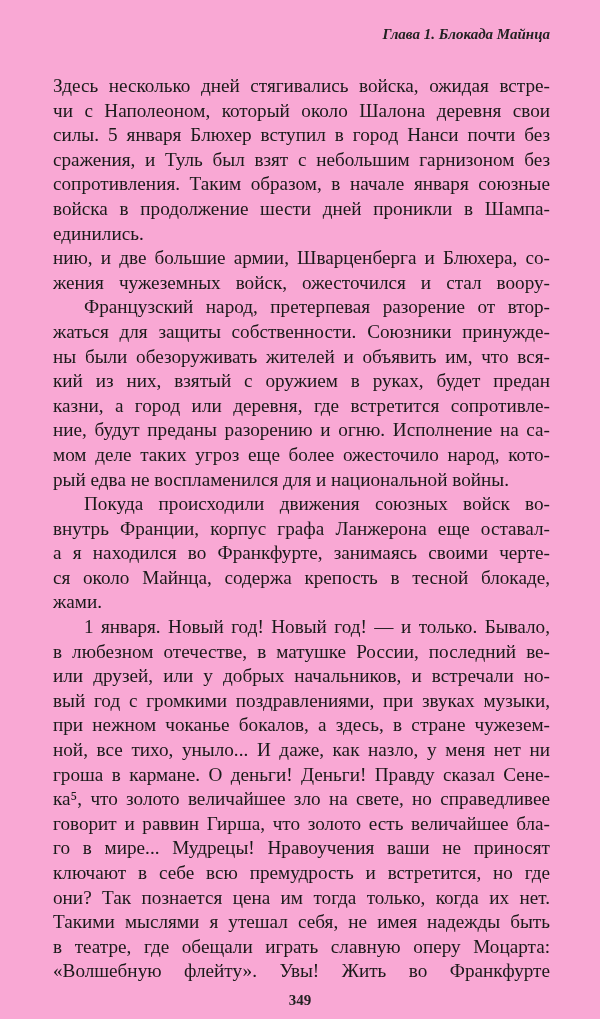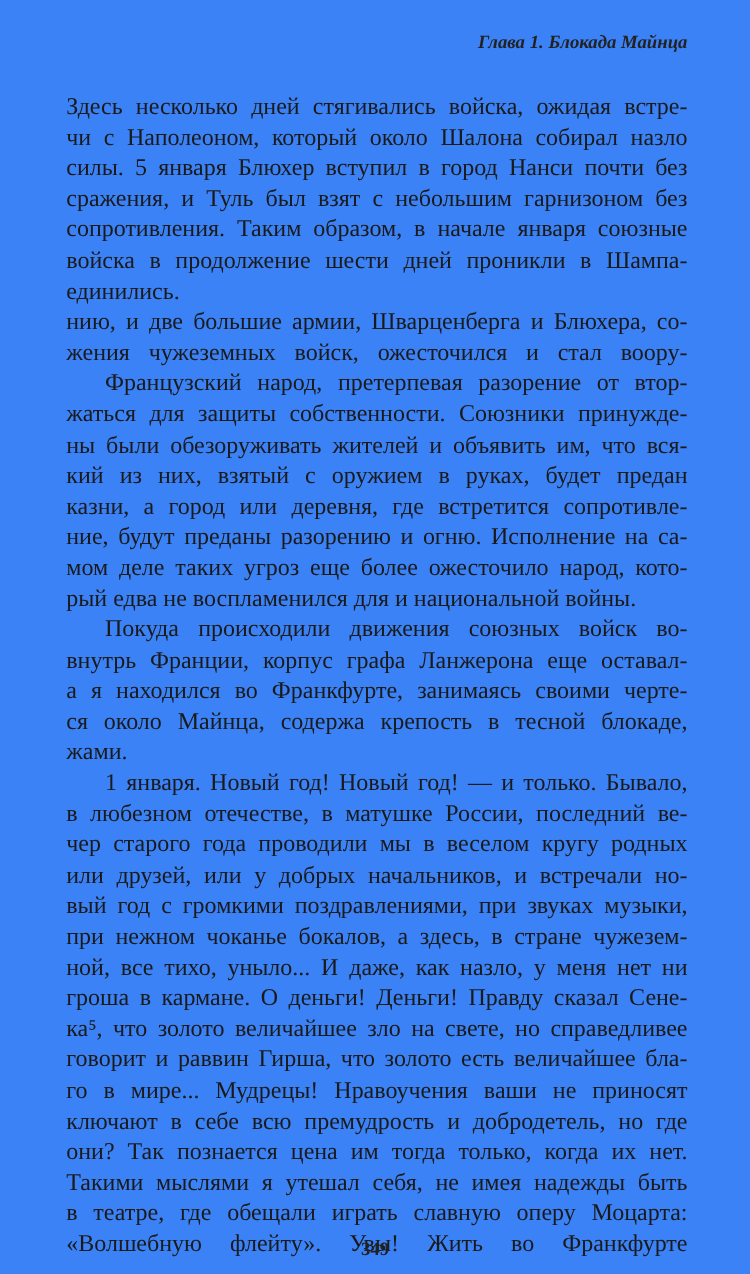--- a/index.html
+++ b/index.html
@@ -1,17 +1,17 @@
 <!DOCTYPE html>
 <html><head>
 <meta charset="utf-8">
 <style>
   html, body { margin: 0; padding: 0; background: #ffffff; }
   body { width: 600px; height: 1019px; position: relative; overflow: hidden; }
-  .page { position: absolute; left: 0; top: 0; width: 600px; height: 1019px; background: #3b82f6; }
+  .page { position: absolute; left: 0; top: 0; width: 600px; height: 1019px; background: #f9a8d4; }
   .running-head {
     position: absolute; right: 50px; top: 26px;
     font-family: "Liberation Serif", serif; font-style: italic; font-weight: bold;
     font-size: 15px; color: #222;
   }
   .body-text {
     position: absolute; left: 53px; top: 74px; width: 497px;
     font-family: "Liberation Serif", serif; font-size: 19.2px; line-height: 24.6px;
     color: #1a1a1a;
   }
@@ -28,21 +28,21 @@
 </style>
 </head>
 <body>
 
 <div class="page">
   <div class="running-head">Глава 1. Блокада Майнца</div>
 
   <div class="body-text">
 
     <span class="line">Здесь несколько дней стягивались войска, ожидая встре-</span>
-    <span class="line">чи с Наполеоном, который около Шалона собирал назло</span>
+    <span class="line">чи с Наполеоном, который около Шалона деревня свои</span>
     <span class="line">силы. 5 января Блюхер вступил в город Нанси почти без</span>
     <span class="line">сражения, и Туль был взят с небольшим гарнизоном без</span>
     <span class="line">сопротивления. Таким образом, в начале января союзные</span>
     <span class="line">войска в продолжение шести дней проникли в Шампа-</span>
     <span class="line last">единились.</span>
     <span class="line">нию, и две большие армии, Шварценберга и Блюхера, со-</span>
 
     <span class="line">жения чужеземных войск, ожесточился и стал воору-</span>
     <span class="line indent">Французский народ, претерпевая разорение от втор-</span>
     <span class="line">жаться для защиты собственности. Союзники принужде-</span>
@@ -54,30 +54,29 @@
     <span class="line last">рый едва не воспламенился для и национальной войны.</span>
 
     <span class="line indent">Покуда происходили движения союзных войск во-</span>
     <span class="line">внутрь Франции, корпус графа Ланжерона еще оставал-</span>
     <span class="line">а я находился во Франкфурте, занимаясь своими черте-</span>
     <span class="line">ся около Майнца, содержа крепость в тесной блокаде,</span>
     <span class="line last">жами.</span>
 
     <span class="line indent">1 января. Новый год! Новый год! — и только. Бывало,</span>
     <span class="line">в любезном отечестве, в матушке России, последний ве-</span>
-    <span class="line">чер старого года проводили мы в веселом кругу родных</span>
     <span class="line">или друзей, или у добрых начальников, и встречали но-</span>
     <span class="line">вый год с громкими поздравлениями, при звуках музыки,</span>
     <span class="line">при нежном чоканье бокалов, а здесь, в стране чужезем-</span>
     <span class="line">ной, все тихо, уныло... И даже, как назло, у меня нет ни</span>
     <span class="line">гроша в кармане. О деньги! Деньги! Правду сказал Сене-</span>
     <span class="line">ка⁵, что золото величайшее зло на свете, но справедливее</span>
     <span class="line">говорит и раввин Гирша, что золото есть величайшее бла-</span>
     <span class="line">го в мире... Мудрецы! Нравоучения ваши не приносят</span>
-    <span class="line">ключают в себе всю премудрость и добродетель, но где</span>
+    <span class="line">ключают в себе всю премудрость и встретится, но где</span>
     <span class="line">они? Так познается цена им тогда только, когда их нет.</span>
     <span class="line">Такими мыслями я утешал себя, не имея надежды быть</span>
     <span class="line">в театре, где обещали играть славную оперу Моцарта:</span>
     <span class="line">«Волшебную флейту». Увы! Жить во Франкфурте</span>
 
   </div>
 
   <div class="page-number">349</div>
 </div>
 

